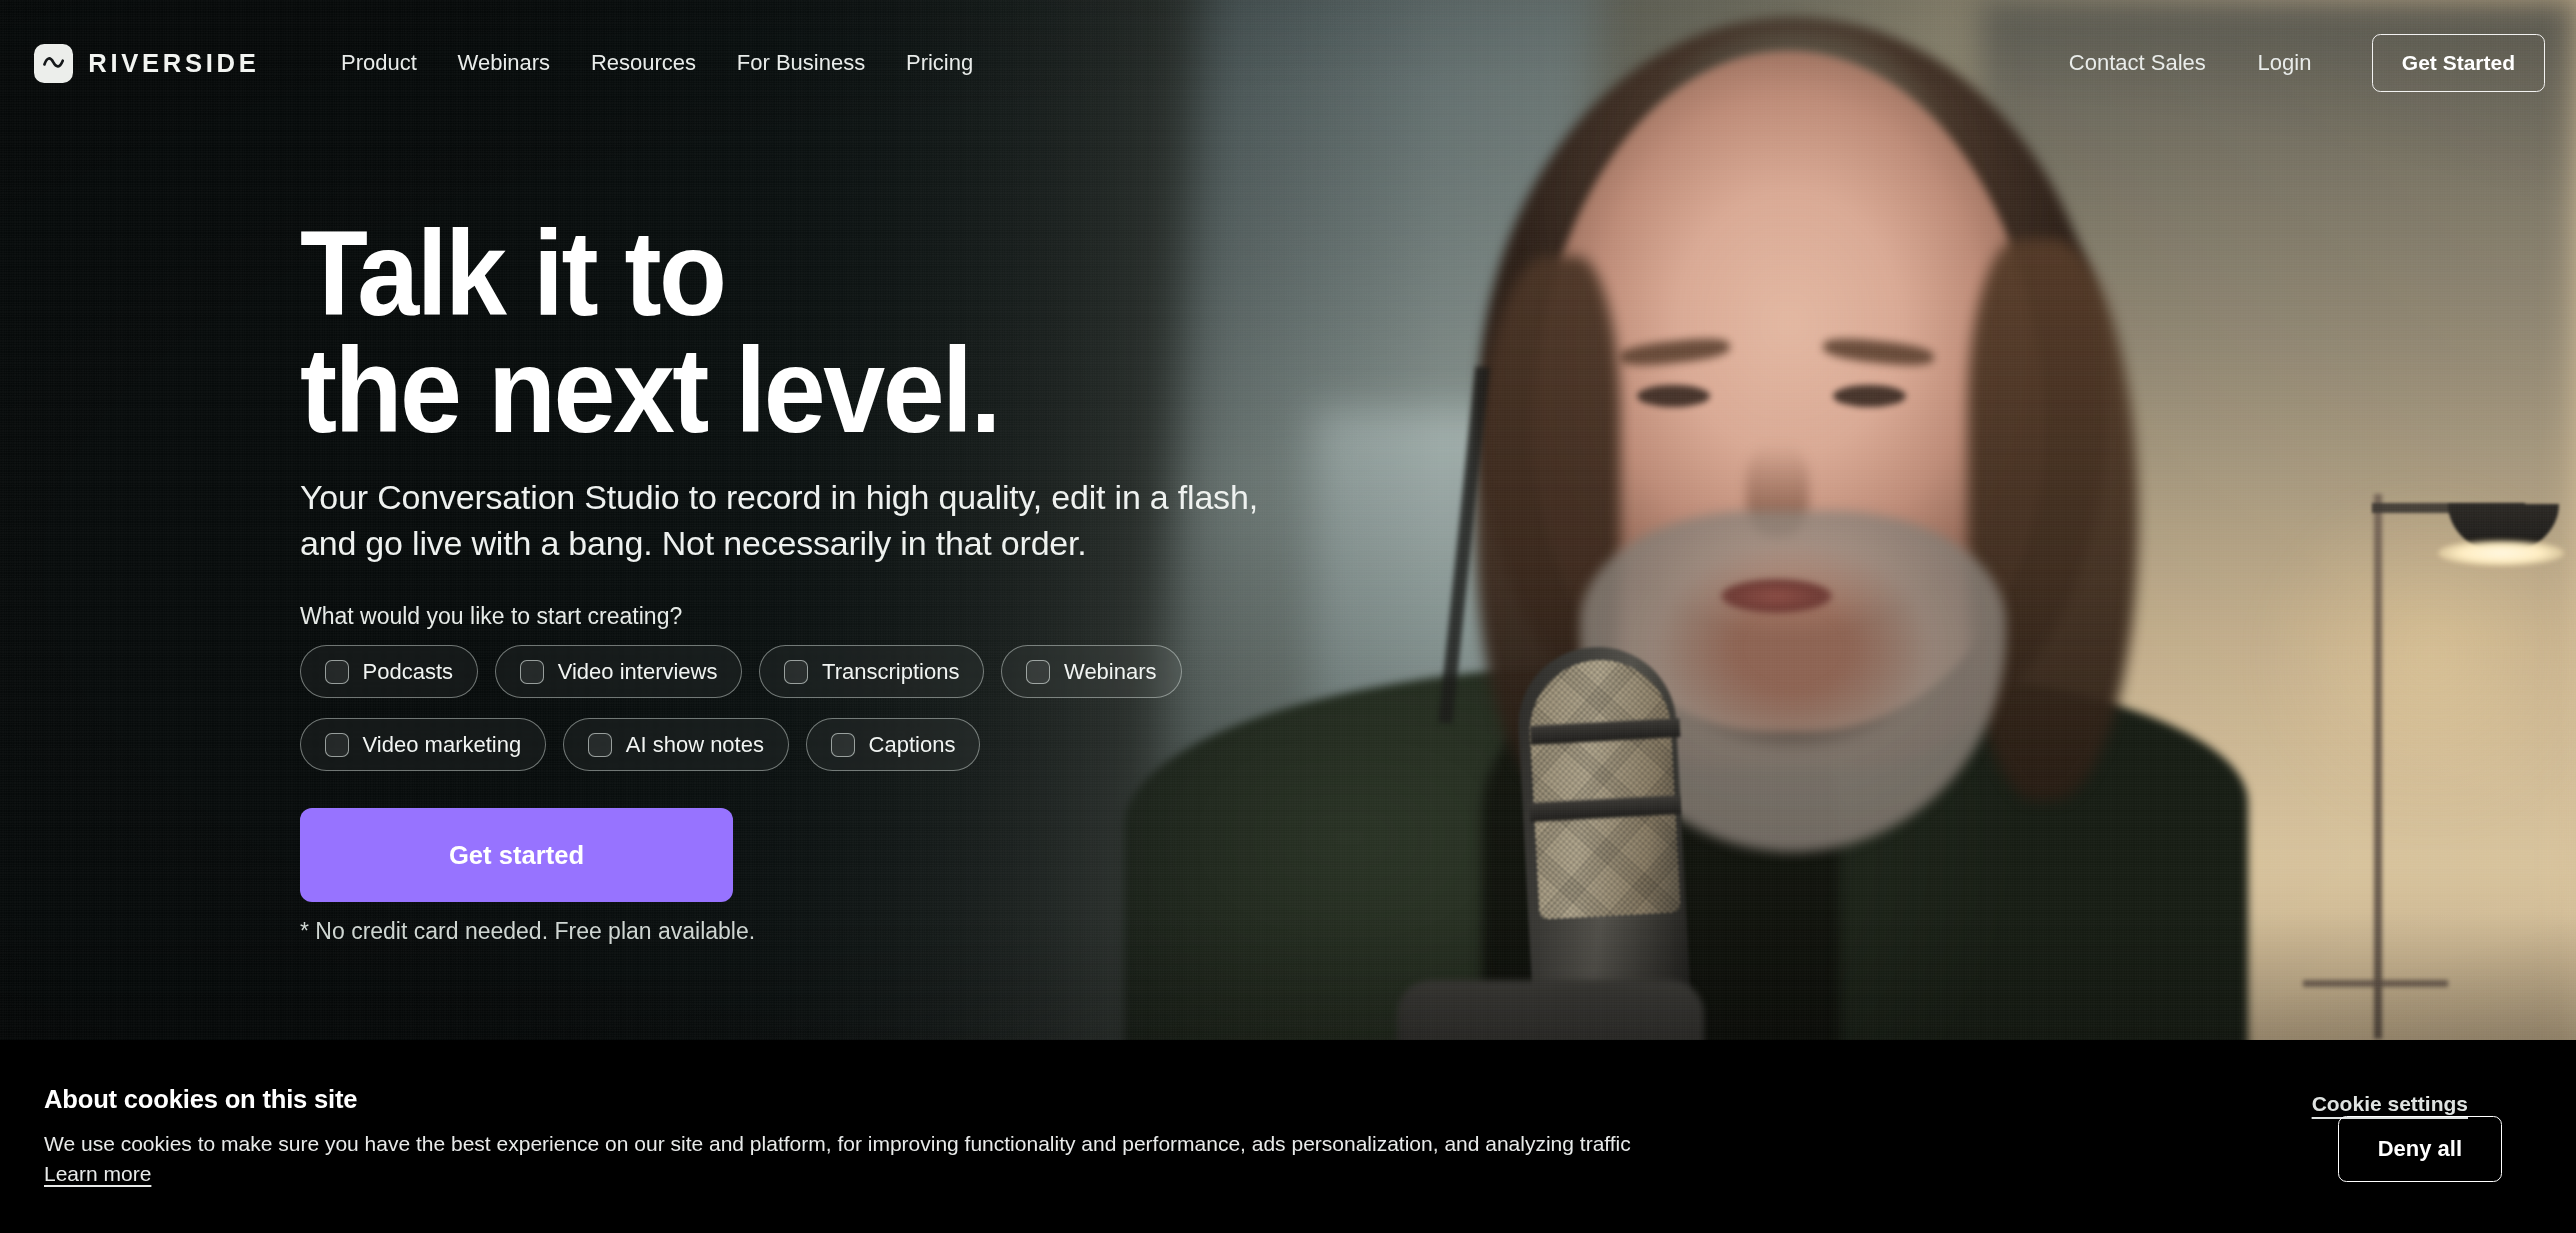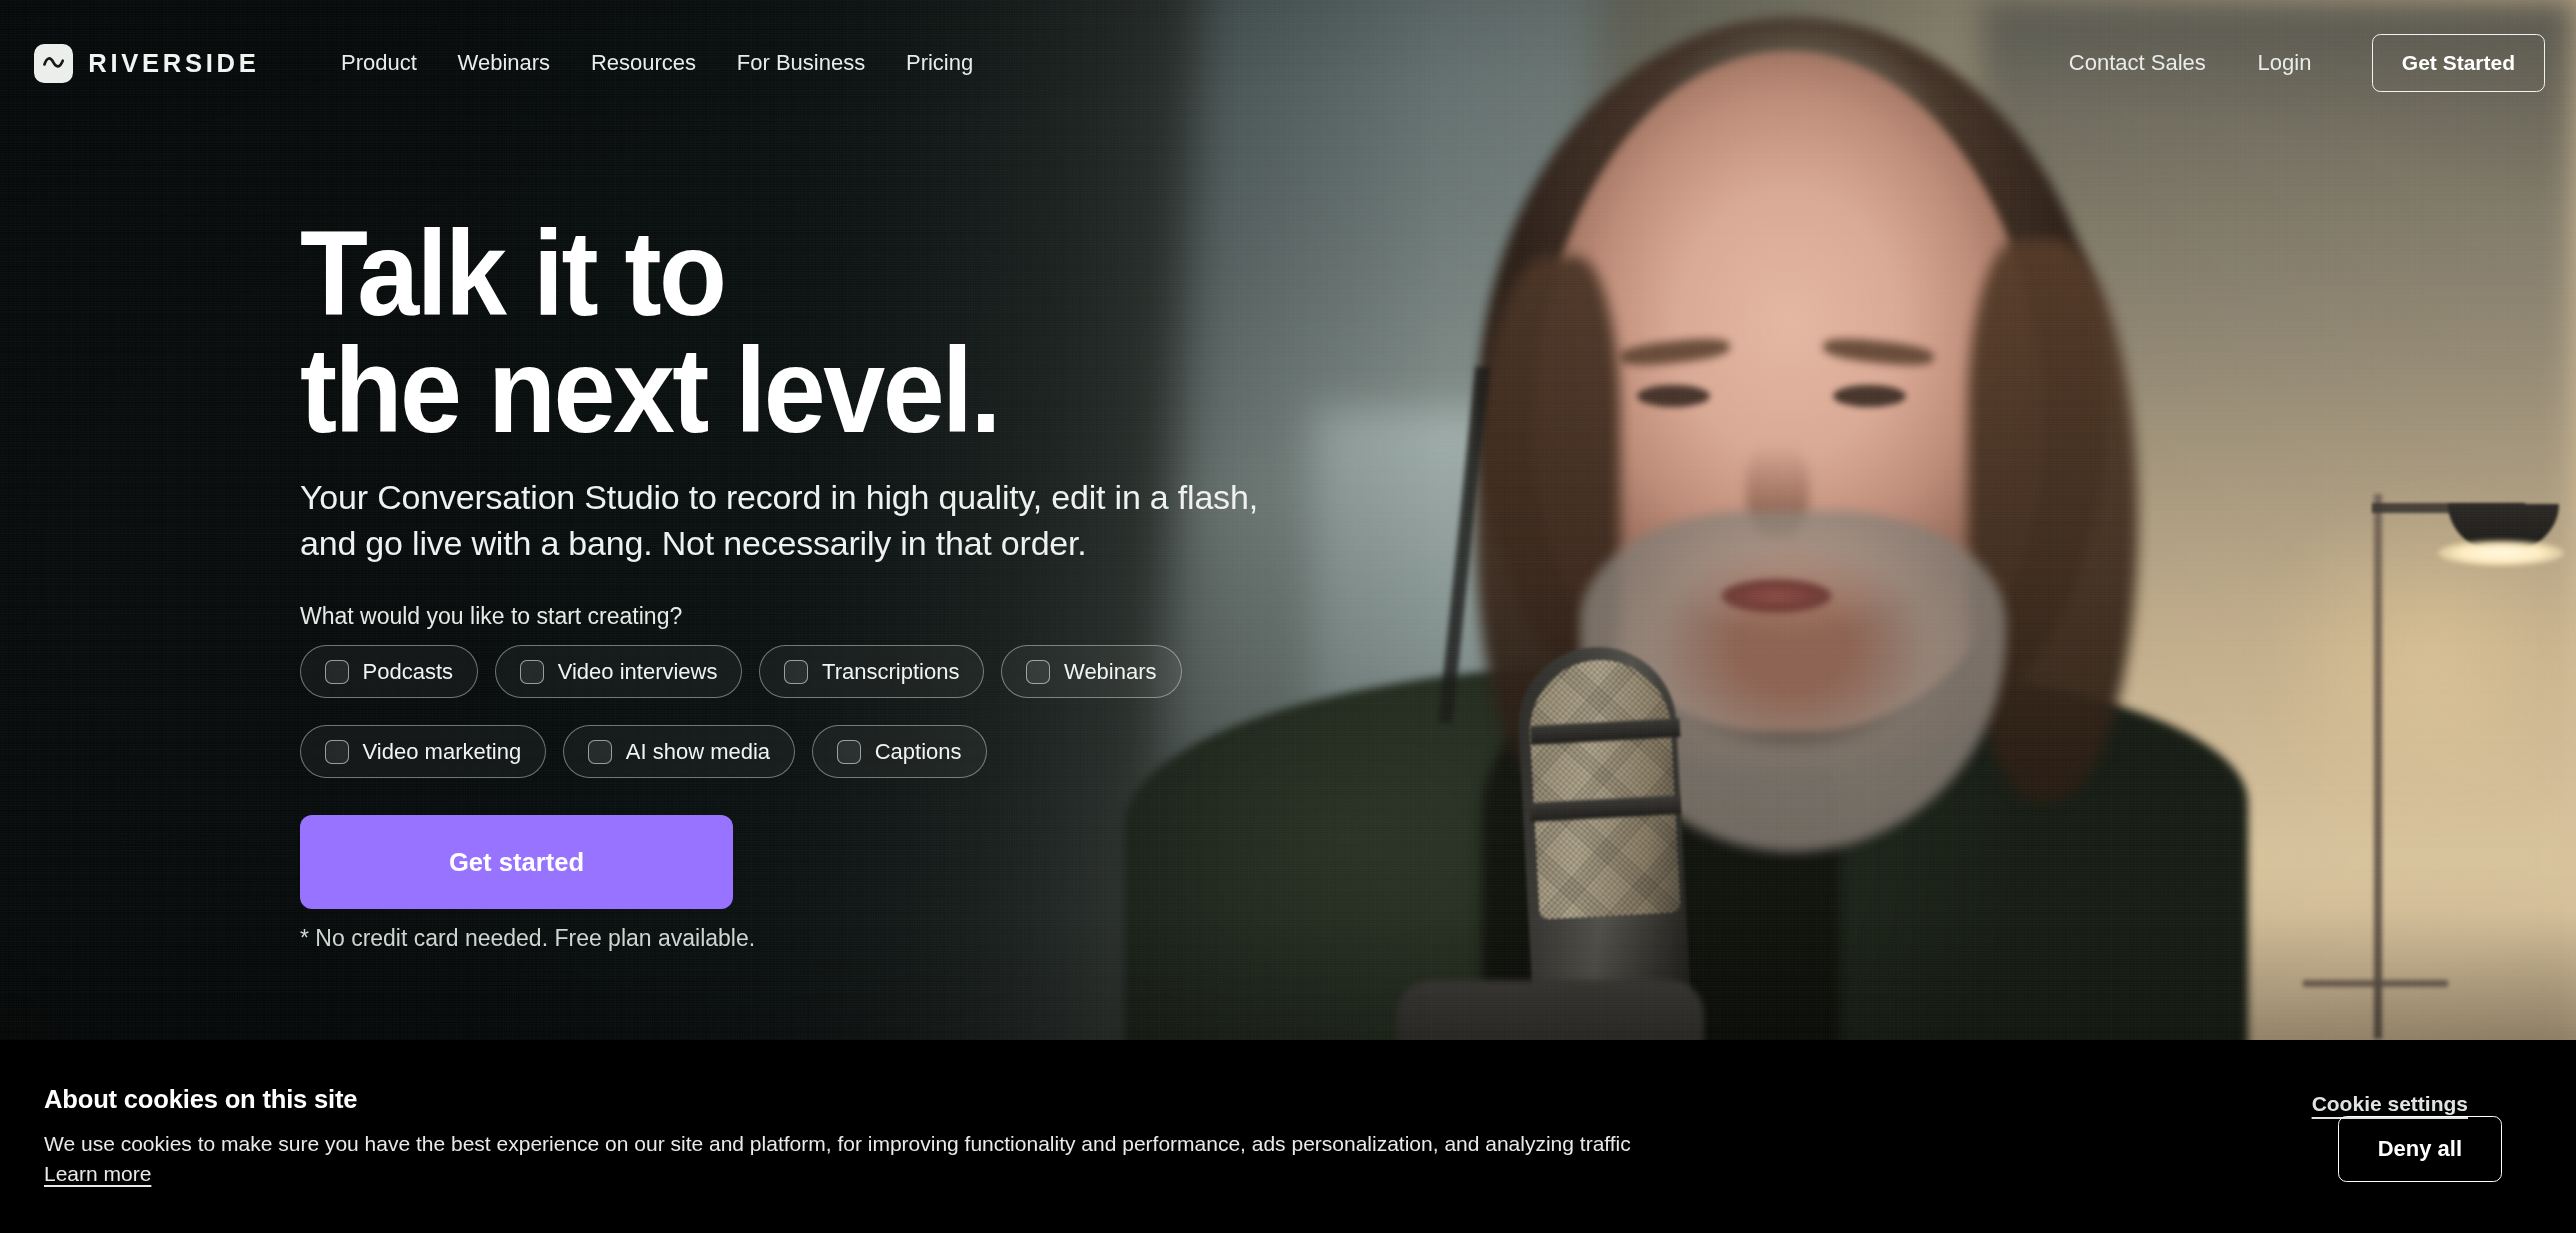--- a/index.html
+++ b/index.html
@@ -313,21 +313,21 @@
   }
   .prompt {
     margin-top: 36px;
     color: #e6eae7;
     font-size: 23px;
     font-weight: 400;
   }
   .chips {
     margin-top: 15.3px;
     display: flex; flex-wrap: wrap;
-    gap: 27px 17px;
+    gap: 20px 17px;
     max-width: 1005px;
   }
   .chip {
     display: inline-flex; align-items: center; gap: 13.6px;
     height: 53px;
     padding: 0 24px;
     border: 1.3px solid rgba(225,232,229,.45);
     border-radius: 851px;
     background: rgba(255,255,255,.045);
     color: #f1f4f2;
@@ -492,21 +492,21 @@
       <label class="chip">
         <span class="chip-box"></span>
         <span>Webinars</span>
       </label>
       <label class="chip">
         <span class="chip-box"></span>
         <span>Video marketing</span>
       </label>
       <label class="chip">
         <span class="chip-box"></span>
-        <span>AI show media</span>
+        <span>AI show notes</span>
       </label>
       <label class="chip">
         <span class="chip-box"></span>
         <span>Captions</span>
       </label>
     </div>
 
     <button class="cta">Get started</button>
     <p class="disclaimer">* No credit card needed. Free plan available.</p>
   </section>

